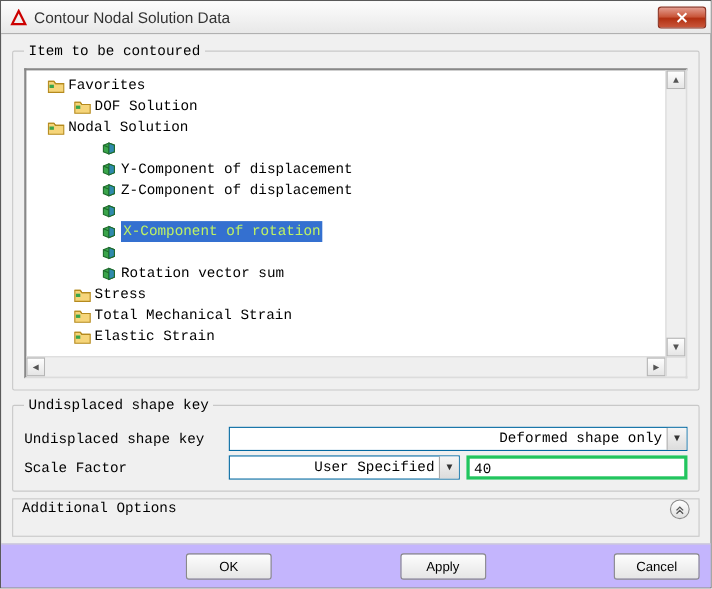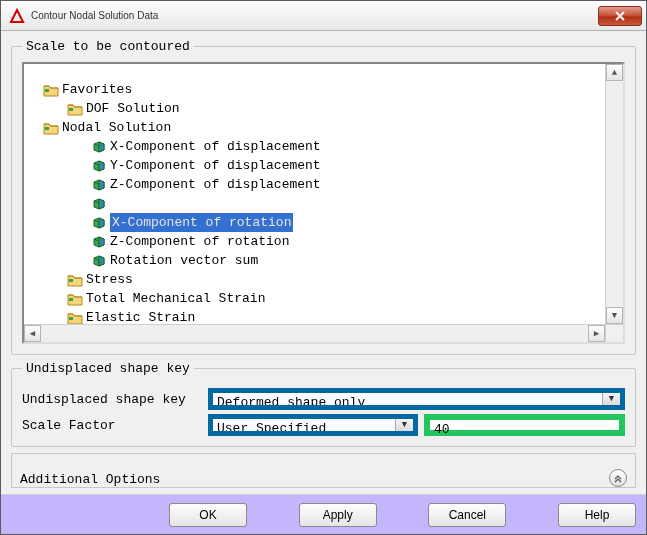--- a/index.html
+++ b/index.html
@@ -29,21 +29,21 @@
     padding: 0 4px 0 8px;
   }
   .titlebar .app-icon {
     width: 16px; height: 16px;
     margin-right: 6px;
     display: inline-block;
   }
   .titlebar .title {
     flex: 1;
     font-family: "Segoe UI", Tahoma, sans-serif;
-    font-size: 10px;
+    font-size: 14px;
     color: #333;
   }
   .close-btn {
     width: 44px; height: 20px;
     background: linear-gradient(#e39c8f, #c9573b 45%, #b23012 55%, #c9573b);
     border: 1px solid #8a3020;
     border-radius: 3px;
     color: #fff;
     font-family: Arial, sans-serif;
     font-size: 11px;
@@ -75,33 +75,33 @@
   .tree-wrap {
     background: #fff;
     border: 2px inset #dcdcdc;
     height: 282px;
     position: relative;
   }
   .tree {
     position: absolute;
     inset: 0 18px 18px 0;
     overflow: hidden;
-    padding: 16px 0 4px 4px;
+    padding: 4px 0 4px 4px;
     white-space: nowrap;
   }
   .tree .row {
     height: 19px;
     line-height: 19px;
     display: flex;
     align-items: center;
   }
   .tree .indent { display:inline-block; }
   .sel {
     background: #3470d0;
-    color: #e5e5e5;
+    color: #bef264;
     padding: 0 2px;
   }
   .ticon { width: 18px; height: 16px; display:inline-flex; align-items:center; justify-content:center; margin-right: 2px; flex-shrink:0; }
   .vscroll {
     position: absolute;
     top: 0; right: 0; bottom: 18px;
     width: 18px;
     background: #f0f0f0;
     border-left: 1px solid #d0d0d0;
     display: flex; flex-direction: column;
@@ -132,42 +132,43 @@
     align-items: center;
     margin-top: 4px;
     gap: 6px;
   }
   .form-row .lbl { width: 180px; }
   .combo {
     flex: 1;
     height: 22px;
     display: flex;
     background: #fff;
-    border: 5px solid #0369a1;
+    border: 1px solid #0369a1;
+    text-align: right;
   }
   .combo .cval { flex:1; padding: 2px 4px; overflow:hidden; }
   .combo .cbtn {
     width: 18px;
     background: linear-gradient(#f5f5f5,#dcdcdc);
     border-left: 1px solid #aaa;
     display:flex; align-items:center; justify-content:center;
     cursor:pointer;
     font-size: 9px; color:#333;
   }
   .txt {
     height: 22px;
-    border: 6px solid #22c55e;
+    border: 3px solid #22c55e;
     background:#fff;
     padding: 2px 4px;
   }
   .addl {
     border: 1px solid #c8c8c8;
     height: 36px;
     display:flex;
-    align-items:flex-end;
+    align-items:flex-start;
     padding: 0 8px;
   }
   .addl .spacer { flex:1; }
   .expand-btn {
     width: 18px; height: 18px;
     border: 1px solid #8a8a8a;
     border-radius: 9px;
     background: linear-gradient(#fff,#e0e0e0);
     display:flex; align-items:center; justify-content:center;
     cursor:pointer;
@@ -209,21 +210,21 @@
     <div class="close-btn">
       <svg viewBox="0 0 10 10">
           <path d="M1 1 L9 9 M9 1 L1 9" stroke="#fff" stroke-width="1.8"></path>
         </svg>
     </div>
   </div>
 
   <div class="content">
 
     <fieldset class="tree-field">
-      <legend>Scale to be contoured</legend>
+      <legend>Item to be contoured</legend>
       <div class="tree-wrap">
         <div class="tree" id="tree">
             <div class="row">
               <span class="indent" style="width: 14px;"></span>
               <span class="ticon">
                 <svg width="16" height="14" viewBox="0 0 16 14">
                   <path d="M1 3 h5 l1.5 2 H15 v8 H1 Z" fill="#f6d57a" stroke="#b58a1e"></path>
                   <path d="M1 3 h5 l1.5 2 H15" fill="none" stroke="#b58a1e"></path>
                   <rect x="2" y="6" width="4" height="3" fill="#3aa54a"></rect>
                 </svg>
@@ -254,21 +255,20 @@
             </div>
             <div class="row">
               <span class="indent" style="width: 62px;"></span>
               <span class="ticon">
                 <svg width="16" height="14" viewBox="0 0 16 14">
                   <path d="M3 4 L8 2 L13 4 L13 10 L8 12 L3 10 Z" fill="#3aa54a" stroke="#1f6b2c"></path>
                   <path d="M3 4 L8 6 L13 4 M8 6 L8 12" fill="none" stroke="#1f6b2c"></path>
                   <path d="M8 2 L13 4 L13 10 L8 12 L8 6 Z" fill="#2f8aad" stroke="#1f6b2c"></path>
                 </svg>
               </span>
-              <span>X-Component of displacement</span>
             </div>
             <div class="row">
               <span class="indent" style="width: 62px;"></span>
               <span class="ticon">
                 <svg width="16" height="14" viewBox="0 0 16 14">
                   <path d="M3 4 L8 2 L13 4 L13 10 L8 12 L3 10 Z" fill="#3aa54a" stroke="#1f6b2c"></path>
                   <path d="M3 4 L8 6 L13 4 M8 6 L8 12" fill="none" stroke="#1f6b2c"></path>
                   <path d="M8 2 L13 4 L13 10 L8 12 L8 6 Z" fill="#2f8aad" stroke="#1f6b2c"></path>
                 </svg>
               </span>
@@ -308,21 +308,20 @@
             </div>
             <div class="row">
               <span class="indent" style="width: 62px;"></span>
               <span class="ticon">
                 <svg width="16" height="14" viewBox="0 0 16 14">
                   <path d="M3 4 L8 2 L13 4 L13 10 L8 12 L3 10 Z" fill="#3aa54a" stroke="#1f6b2c"></path>
                   <path d="M3 4 L8 6 L13 4 M8 6 L8 12" fill="none" stroke="#1f6b2c"></path>
                   <path d="M8 2 L13 4 L13 10 L8 12 L8 6 Z" fill="#2f8aad" stroke="#1f6b2c"></path>
                 </svg>
               </span>
-              <span>Z-Component of rotation</span>
             </div>
             <div class="row">
               <span class="indent" style="width: 62px;"></span>
               <span class="ticon">
                 <svg width="16" height="14" viewBox="0 0 16 14">
                   <path d="M3 4 L8 2 L13 4 L13 10 L8 12 L3 10 Z" fill="#3aa54a" stroke="#1f6b2c"></path>
                   <path d="M3 4 L8 6 L13 4 M8 6 L8 12" fill="none" stroke="#1f6b2c"></path>
                   <path d="M8 2 L13 4 L13 10 L8 12 L8 6 Z" fill="#2f8aad" stroke="#1f6b2c"></path>
                 </svg>
               </span>
@@ -406,16 +405,15 @@
           </svg>
       </div>
     </div>
 
   </div>
 
   <div class="btnbar">
     <div class="btn">OK</div>
     <div class="btn">Apply</div>
     <div class="btn">Cancel</div>
-    <div class="btn">Help</div>
   </div>
 
 </div>
 
 </body></html>

